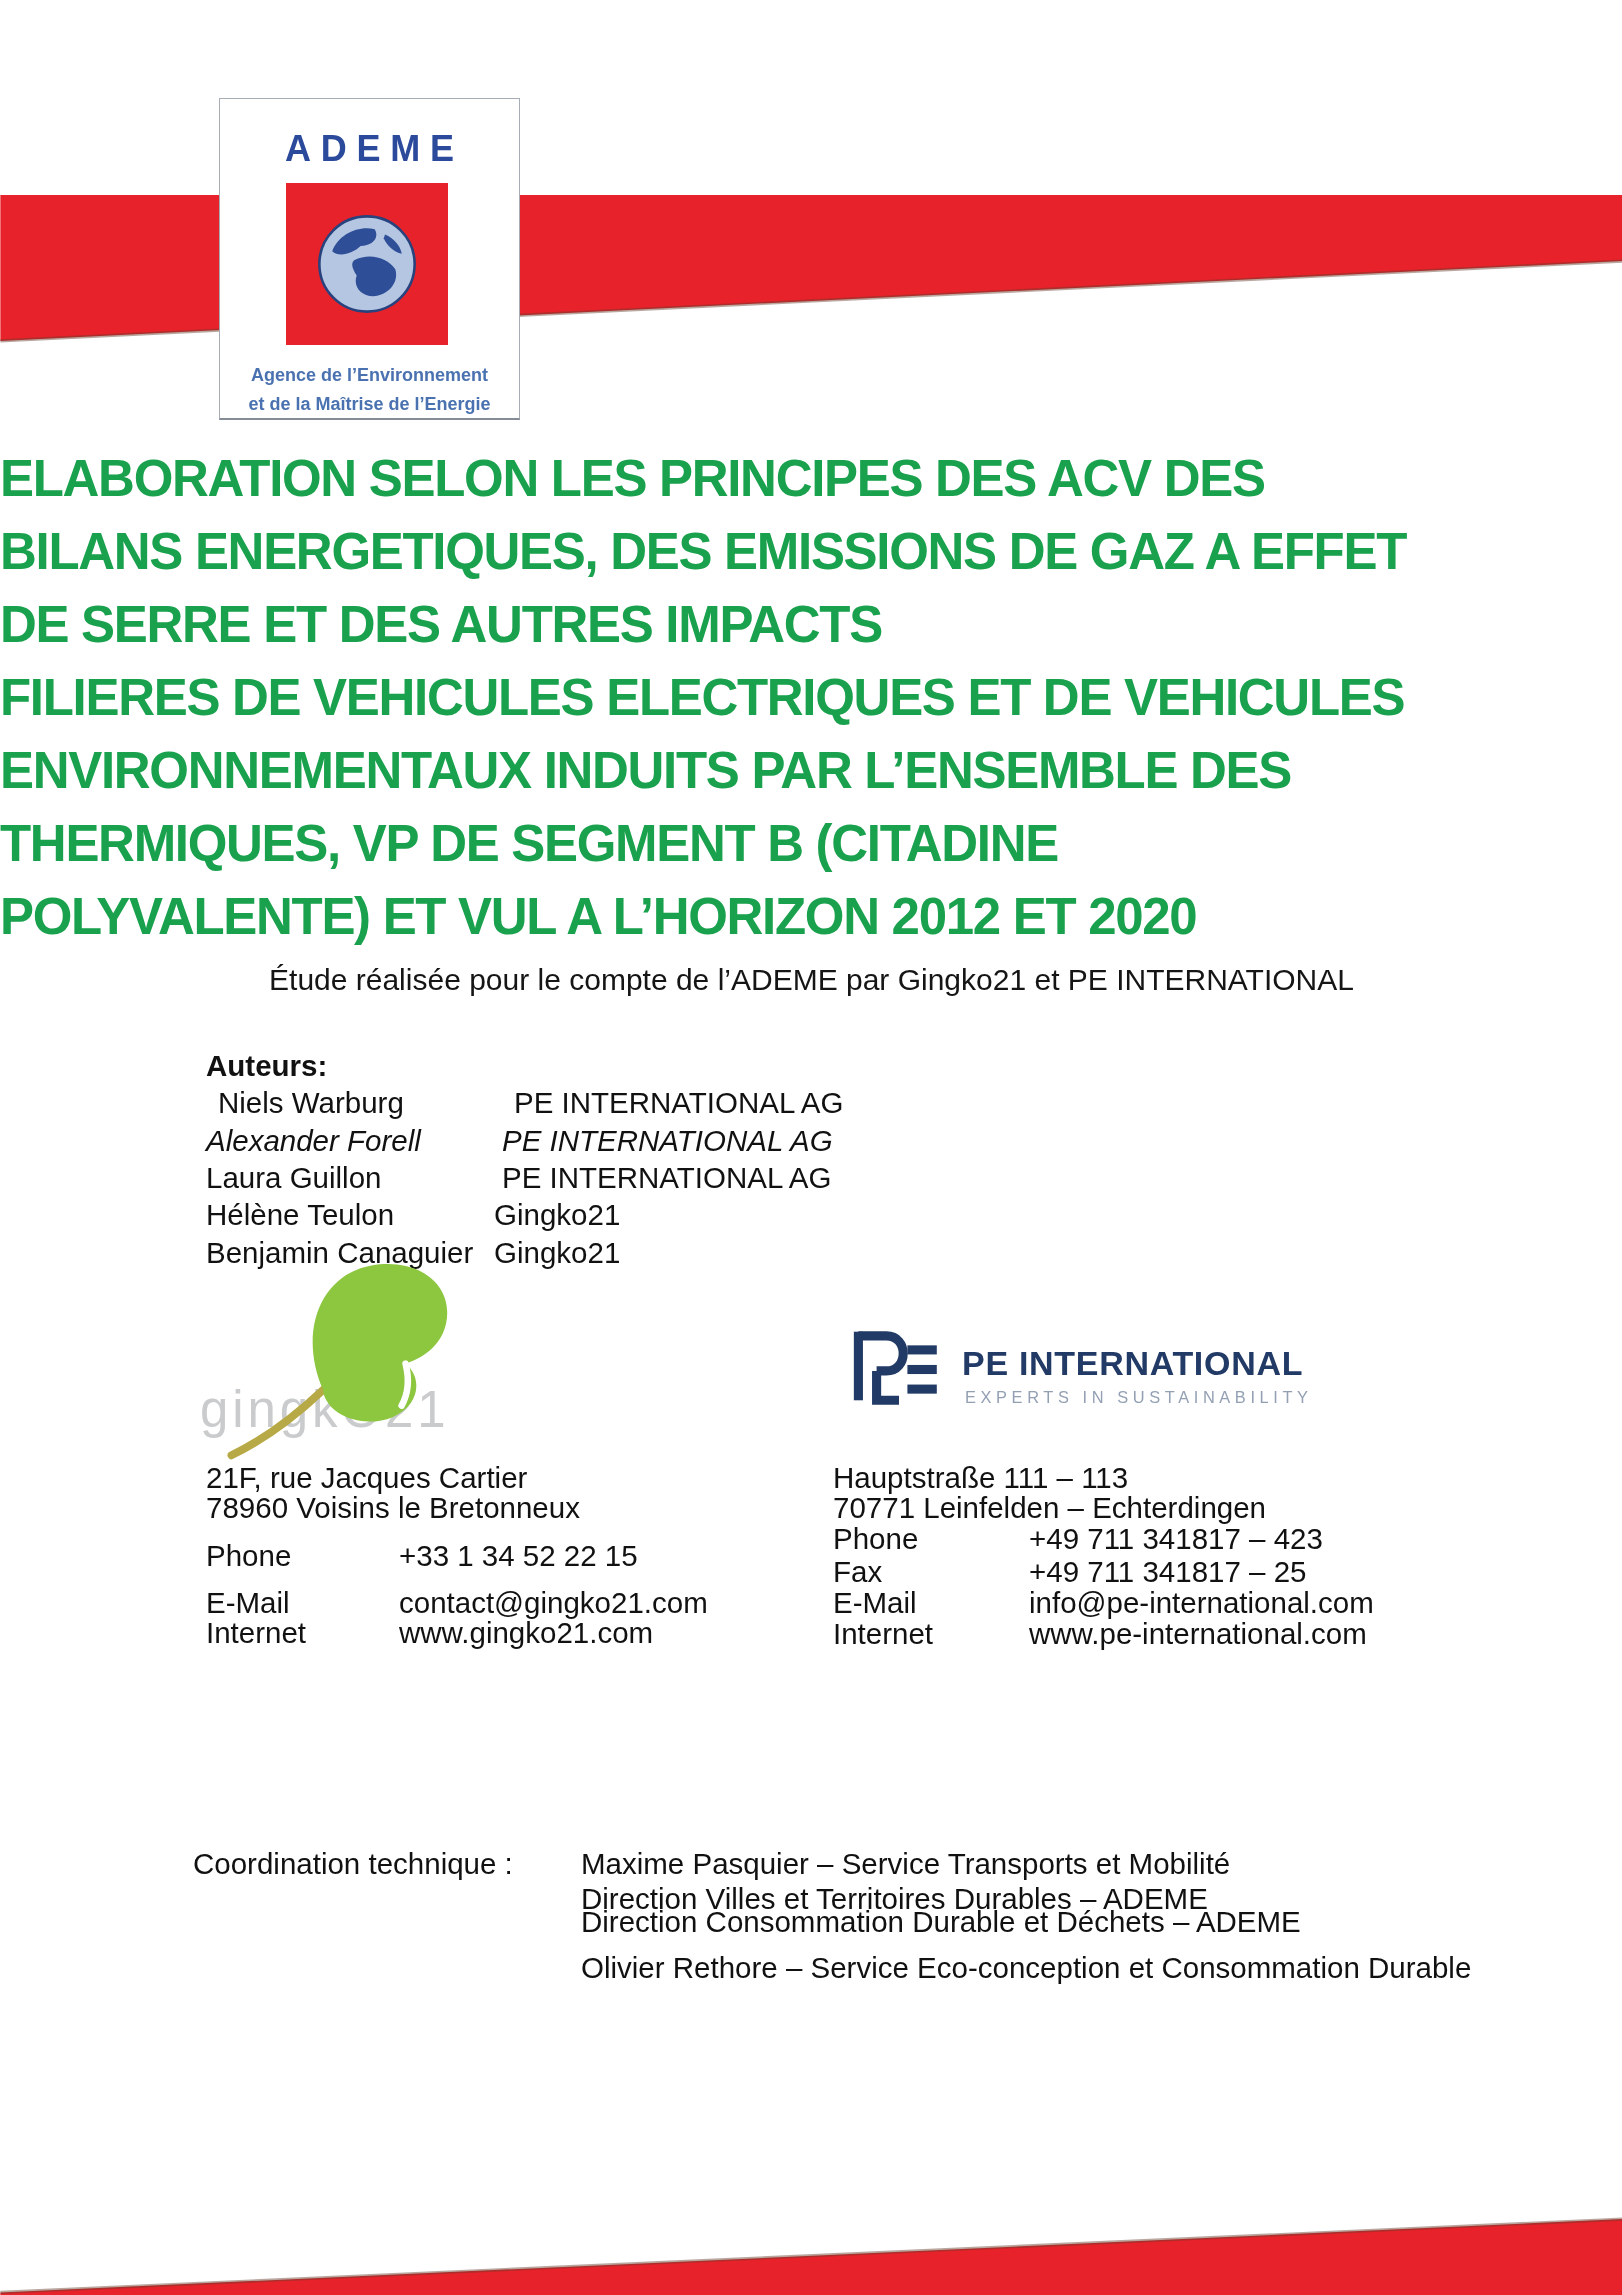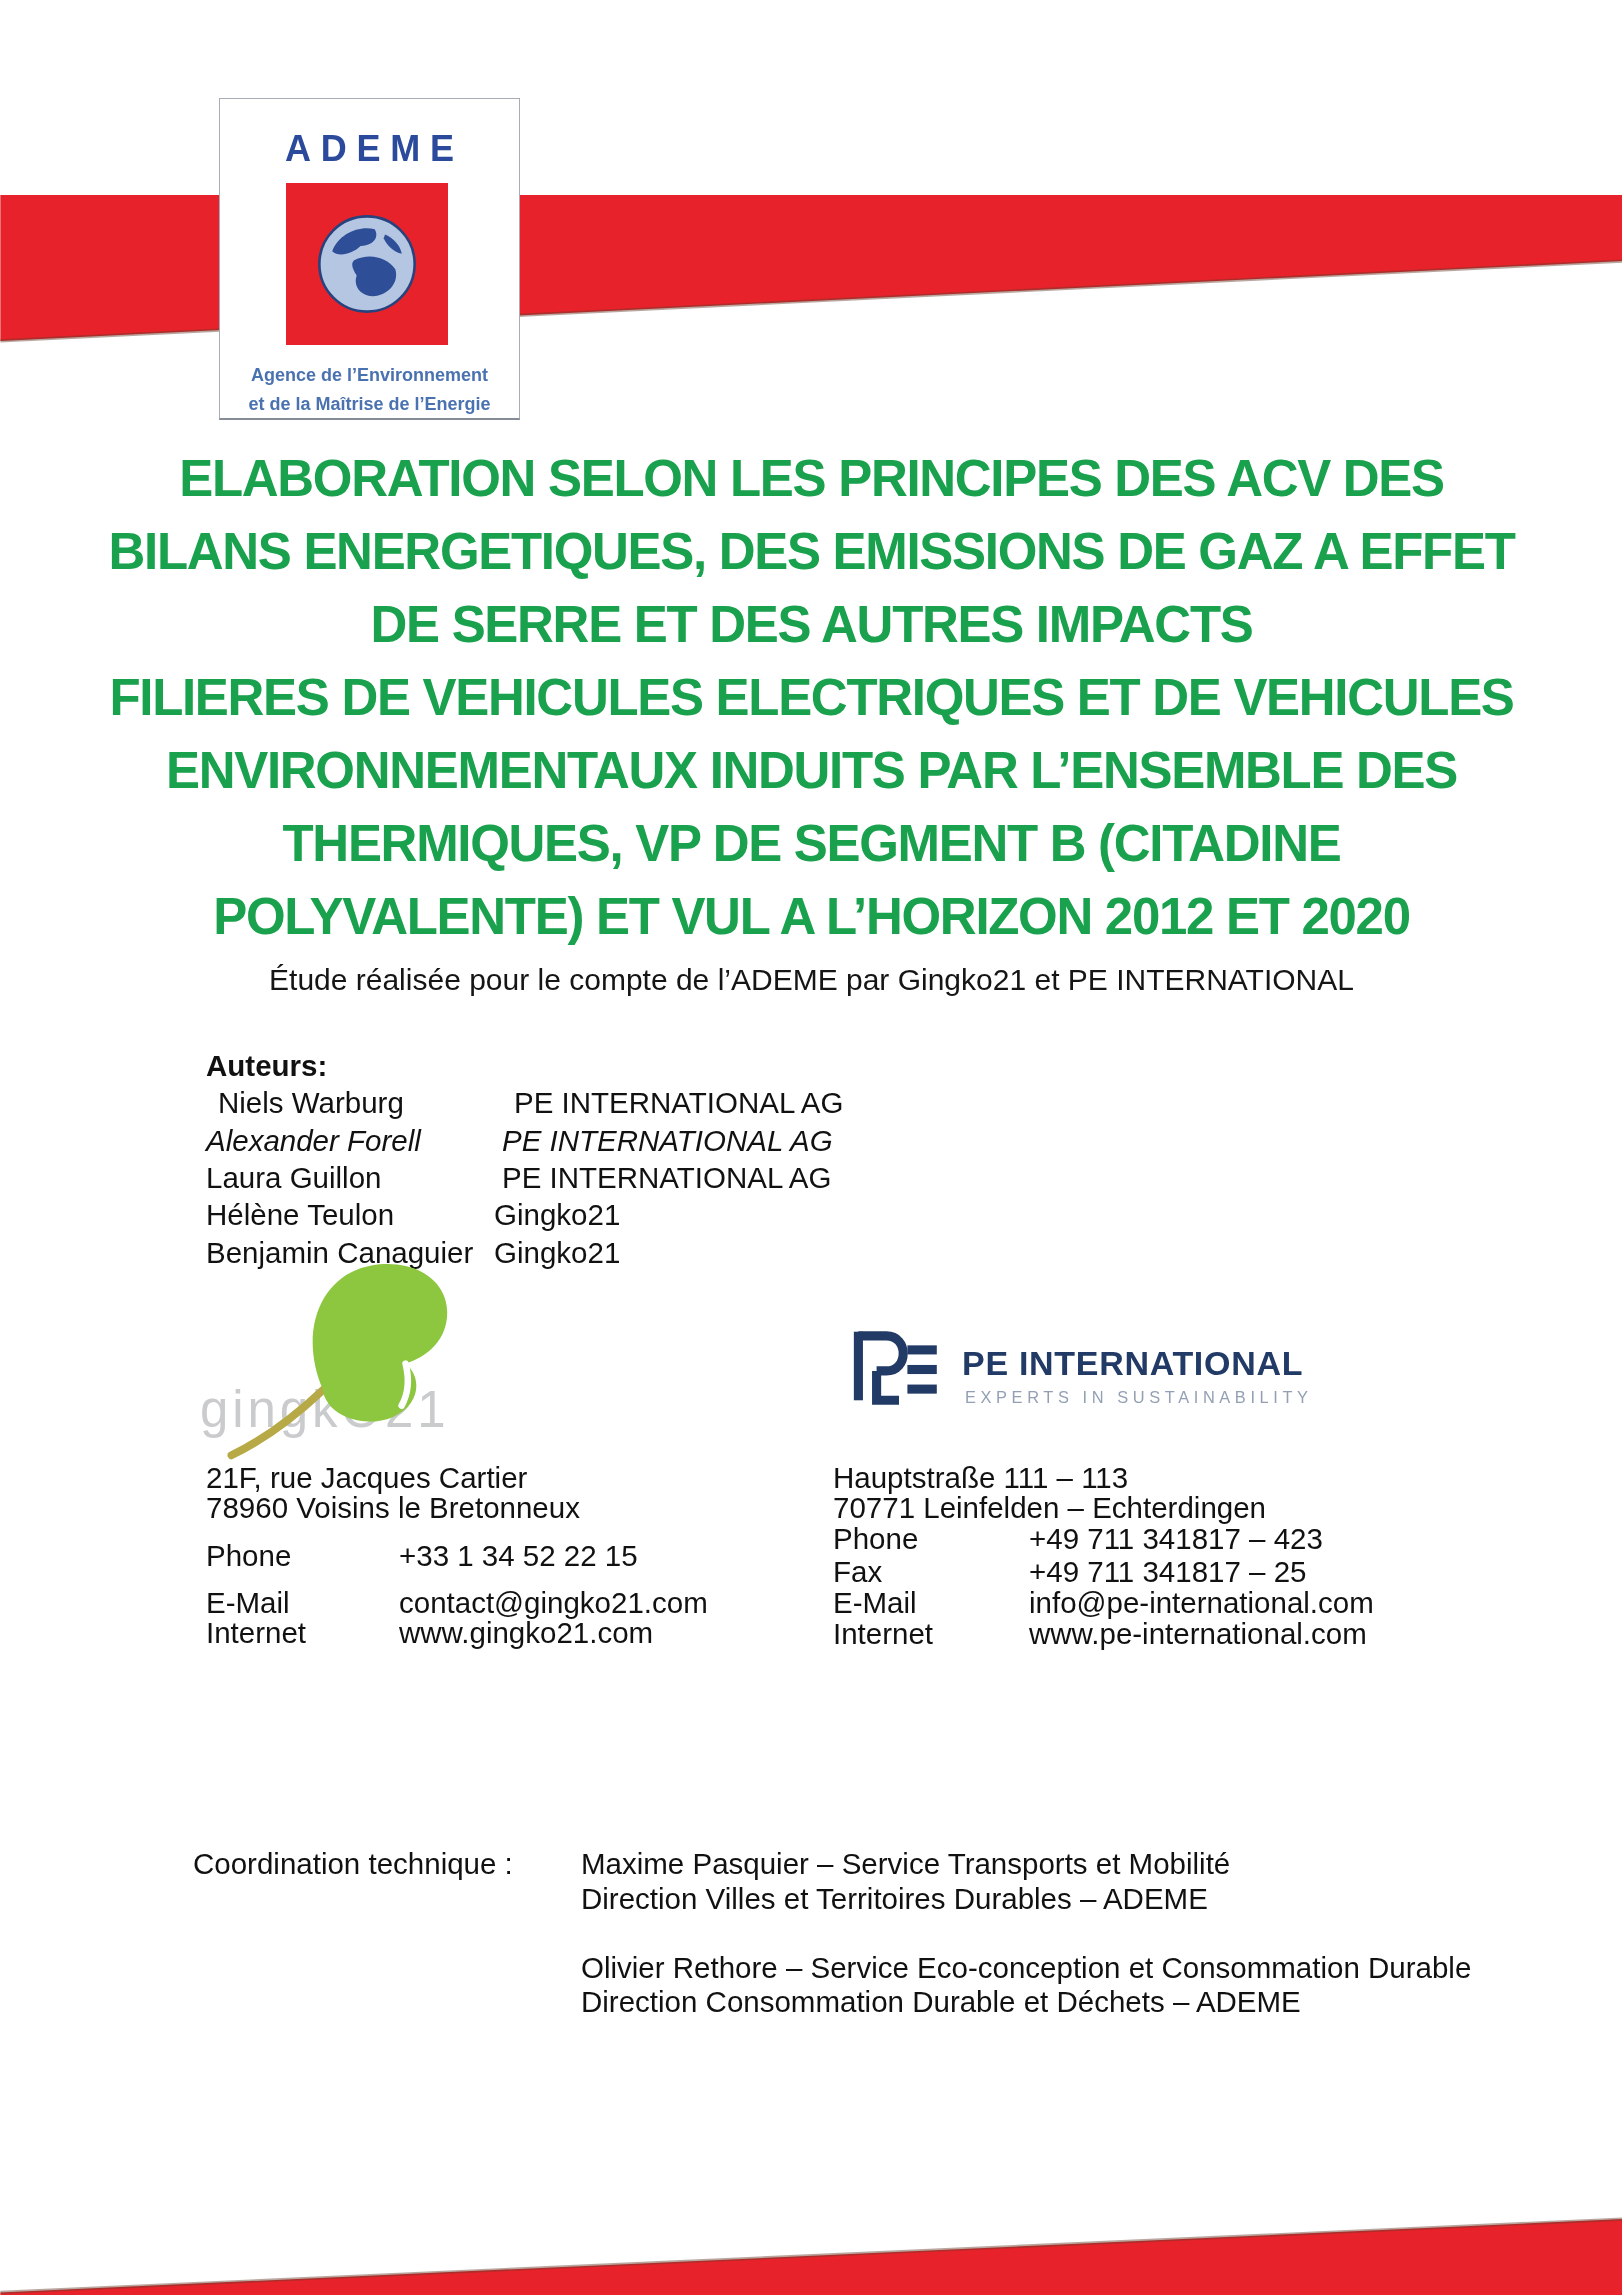--- a/index.html
+++ b/index.html
@@ -30,21 +30,21 @@
   }
   .globe { position:absolute; left:50%; top:50%; transform:translate(-50%,-50%); }
   .ademe-tagline {
     position:absolute; left:0; right:0; top:262px; text-align:center;
     font-size:18px; line-height:29px; font-weight:bold; color:#4a72b0;
   }
 
   
   .title {
     position:absolute; left:0; right:0; top:442px; z-index:3;
-    text-align:center; color:#19a14d;
+    text-align:left; color:#19a14d;
     font-size:51px; font-weight:bold; letter-spacing:-1.3px; line-height:73px;
     white-space:nowrap;
   }
   .subtitle {
     position:absolute; left:0; right:0; top:963px; z-index:3;
     text-align:center; font-size:30px; color:#151515;
   }
 
   
   .authors { position:absolute; left:206px; top:1049px; z-index:3; font-size:29.5px; }
@@ -83,21 +83,21 @@
   .addr-l2R { left:833px; top:1491px; }
   .crow .cval { position:absolute; white-space:nowrap; }
   .crowL { left:206px; }  .crowL .cval { left:193px; }
   .crowR { left:833px; } .crowR .cval { left:196px; }
   .cL0 { top:1539px; } .cL1 { top:1586px; } .cL2 { top:1616px; }
   .cR0 { top:1522px; } .cR1 { top:1555px; } .cR2 { top:1586px; } .cR3 { top:1617px; }
 
   
   .coord-label { position:absolute; left:193px; top:1847px; z-index:3; font-size:29.5px; white-space:nowrap; }
   .coord-line  { position:absolute; left:581px; z-index:3; font-size:29.5px; white-space:nowrap; }
-  .k0 { top:1847px; } .k1 { top:1882px; } .k2 { top:1951px; } .k3 { top:1985px; }
+  .k0 { top:1847px; } .k1 { top:1882px; } .k2 { top:1951px; } .k3 { top:1905px; }
 </style>
 </head>
 <body>
 
 <svg class="bg-svg" width="1623" height="2295" viewBox="0 0 2479 3507">
   <polygon points="0,298 2479,298 2479,399 0,521" fill="#e8222b"></polygon>
   <line x1="0" y1="521" x2="2479" y2="399" stroke="rgba(101,59,44,0.45)" stroke-width="5"></line>
   <polygon points="0,3503 2479,3391 2479,3507 0,3507" fill="#e8222b"></polygon>
   <line x1="0" y1="3503" x2="2479" y2="3391" stroke="rgba(101,59,44,0.45)" stroke-width="5"></line>
 </svg>

